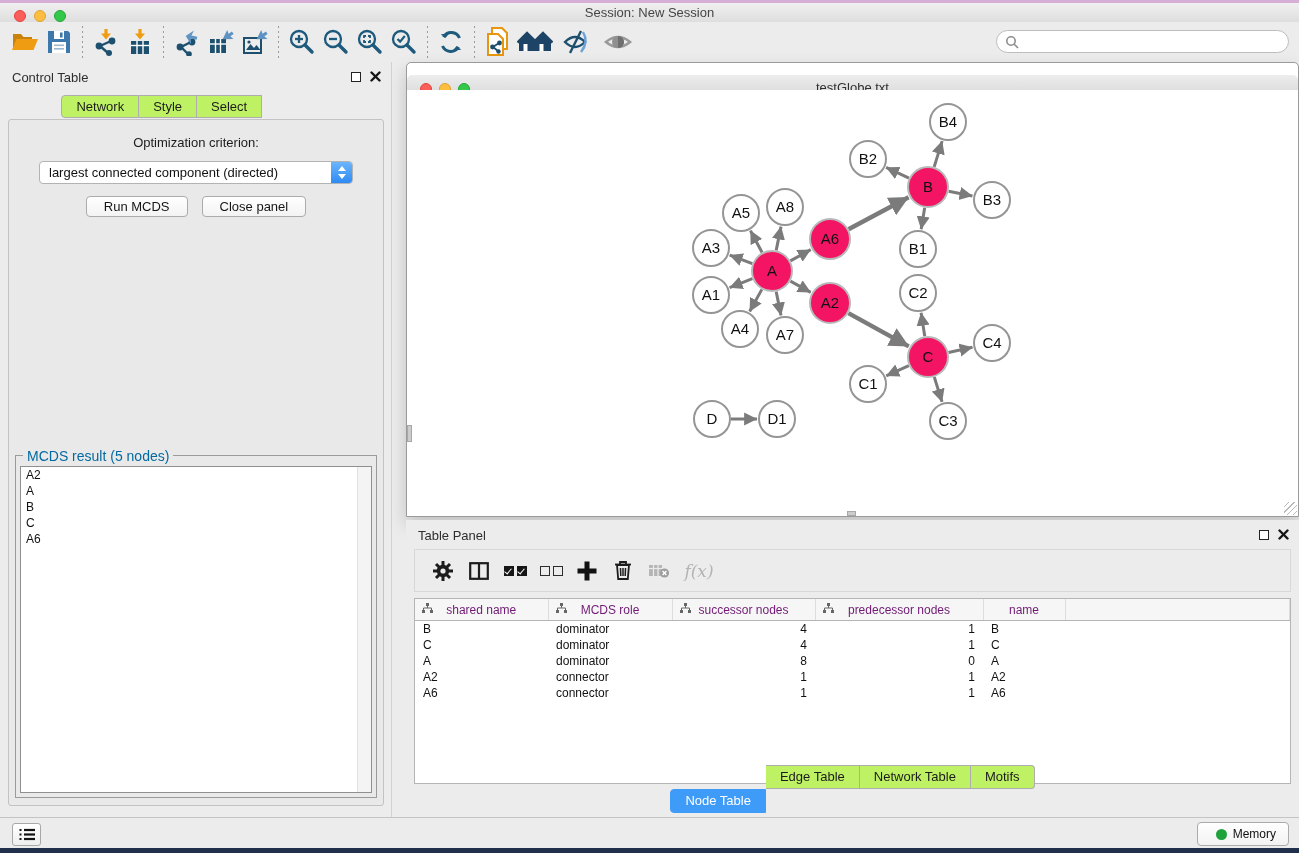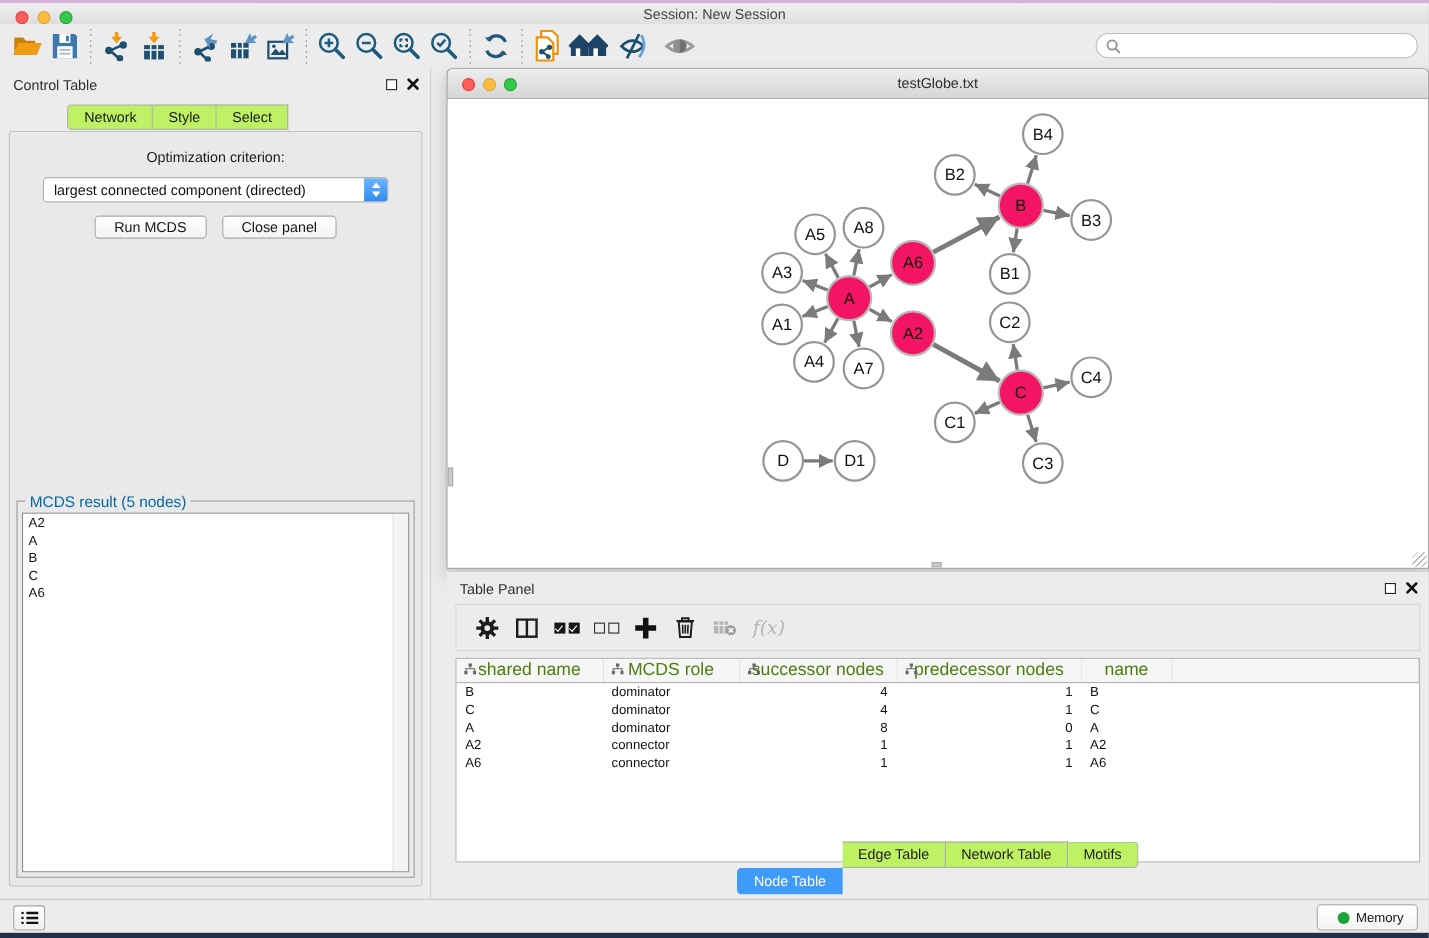--- a/index.html
+++ b/index.html
@@ -53,21 +53,21 @@
            border:1px solid #ababab;border-radius:4px;font-size:13px;color:#161616;cursor:default;}
   .groupbox{position:absolute;left:6px;right:6px;top:335px;bottom:7px;border:1px solid #9b9b9b;}
   .groupbox .gb-title{position:absolute;left:7px;top:-8px;background:#e9e9e9;padding:0 4px;font-size:14px;color:#0369a1;}
   .gb-list{position:absolute;left:4px;right:4px;top:10px;bottom:4px;background:#fff;border:1px solid #8f8f8f;overflow:hidden;}
   .gb-scroll{position:absolute;right:0;top:0;bottom:0;width:13px;background:#f4f4f4;border-left:1px solid #e0e0e0;}
   .gb-item{font-size:12px;color:#111;padding:0 5px;height:16px;line-height:16px;}
   
   .netwin{position:absolute;left:406px;top:62px;width:893px;height:455px;background:#fff;
           border:1px solid #9a9a9a;border-radius:5px 5px 0 0;box-sizing:border-box;
           box-shadow:0 8px 18px rgba(0,0,0,.18);}
-  .netwin .nt-titlebar{position:absolute;left:0;top:0;right:0;height:26px;border-radius:5px 5px 0 0;
+  .netwin .nt-titlebar{position:absolute;left:0;top:12px;right:0;height:26px;border-radius:5px 5px 0 0;
           background:linear-gradient(#ededed,#d5d5d5);border-bottom:1px solid #ababab;}
   .netwin .nt-title{display:block;text-align:center;line-height:26px;font-size:13px;color:#2f2f2f;}
   .netwin .tl{top:8px;}
   .canvas{position:absolute;left:0;top:27px;right:0;bottom:0;background:#fff;overflow:hidden;}
   .vthumb{position:absolute;left:0;top:335px;width:5px;height:17px;background:#cccccc;border:1px solid #a8a8a8;box-sizing:border-box;}
   .hthumb{position:absolute;left:440px;bottom:0;width:9px;height:5px;background:#cccccc;border:1px solid #a8a8a8;box-sizing:border-box;}
   .grip{position:absolute;right:1px;bottom:1px;width:13px;height:13px;
         background:repeating-linear-gradient(135deg,transparent 0 3px,#b9b9b9 3px 4px);}
   
   .tpanel{position:absolute;left:406px;top:520px;width:893px;height:297px;background:#ececec;}
@@ -77,21 +77,21 @@
   .fx{font-family:"DejaVu Serif",serif;font-style:italic;font-size:17px;color:#b4b4b4;}
   .chkpair{display:flex;gap:3px;}
   .chk{width:10px;height:10px;background:#161616;position:relative;}
   .chk::after{content:"";position:absolute;left:2.5px;top:1px;width:3px;height:6px;
               border:solid #fff;border-width:0 1.6px 1.6px 0;transform:rotate(40deg);}
   .unchk{width:10px;height:10px;border:1.6px solid #2c2c2c;box-sizing:border-box;background:#ececec;}
   .ntable-wrap{position:absolute;left:8px;right:8px;top:78px;bottom:33px;background:#fff;border:1px solid #b5b5b5;overflow:hidden;}
   table.ntable{border-collapse:collapse;table-layout:fixed;width:100%;font-size:12px;color:#111;}
   table.ntable th{height:19px;background:#f6f6f6;border-bottom:1px solid #b5b5b5;border-right:1px solid #dddddd;
                   font-weight:normal;position:relative;overflow:hidden;}
-  table.ntable th .hlbl{font-size:16px;color:#4d7c0f;}
+  table.ntable th .hlbl{font-size:12px;color:#701a75;}
   table.ntable th .treeico{position:absolute;left:7px;top:4px;}
   table.ntable td{height:16px;padding:0 8px;overflow:hidden;white-space:nowrap;}
   td.al{text-align:left;} td.ar{text-align:right;}
   .tp-tabs{position:absolute;left:0;right:0;bottom:4px;}
   .tp-tabs .tab{height:22px;line-height:22px;}
   
   .statusbar{position:absolute;left:0;top:817px;width:100%;height:31px;background:#ececec;border-top:1px solid #c4c4c4;box-sizing:border-box;}
   .list-btn{position:absolute;left:12px;top:5px;width:27px;height:21px;background:linear-gradient(#fff,#efefef);
             border:1px solid #a8a8a8;border-radius:3px;display:flex;align-items:center;justify-content:center;}
   .mem-btn{position:absolute;right:10px;top:4px;height:22px;padding:0 12px 0 18px;background:linear-gradient(#fff,#f2f2f2);

